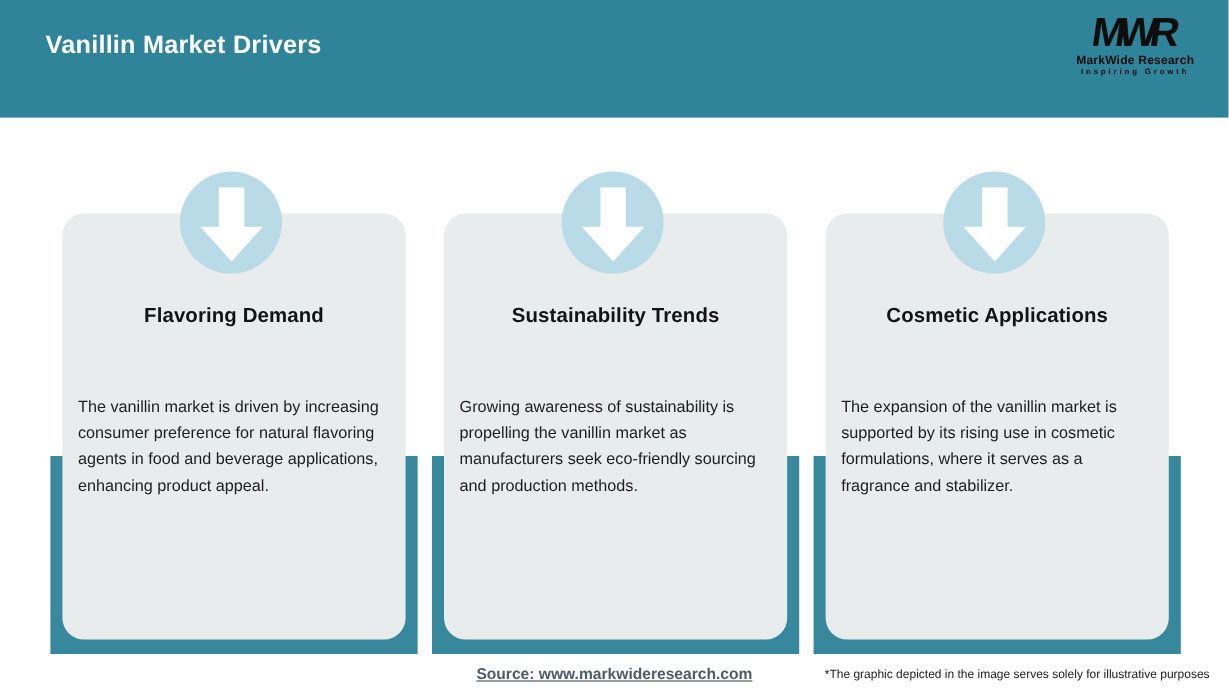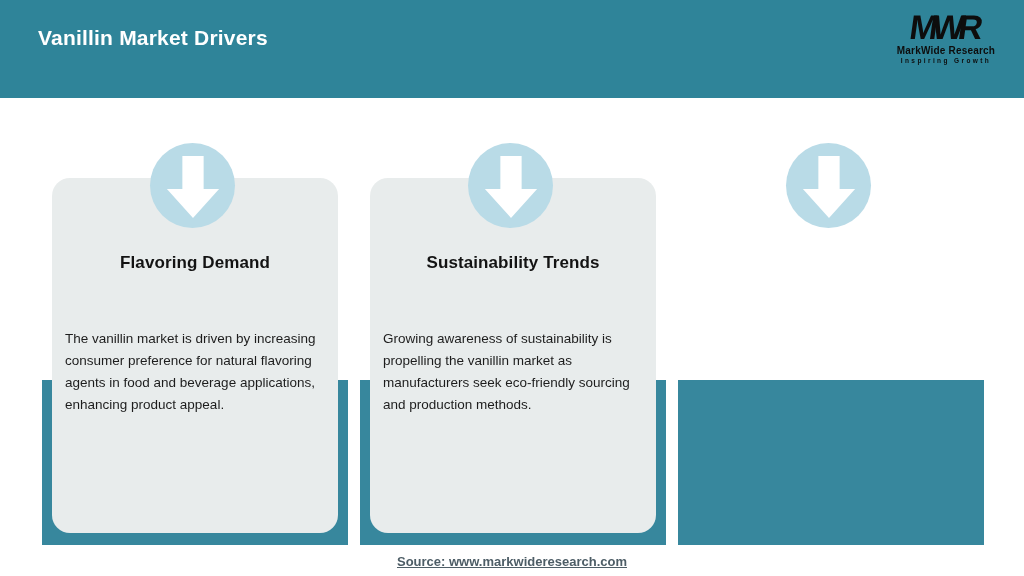--- a/index.html
+++ b/index.html
@@ -86,32 +86,37 @@
   <div class="card c2">
     <div class="card-title">Sustainability Trends</div>
     <div class="card-body">Growing awareness of sustainability is propelling the vanillin market as manufacturers seek eco-friendly sourcing and production methods.</div>
   </div>
 
   <div class="card c1">
     <div class="card-title">Flavoring Demand</div>
     <div class="card-body">The vanillin market is driven by increasing consumer preference for natural flavoring agents in food and beverage applications, enhancing product appeal.</div>
   </div>
 
+  <div class="card c3">
+    <div class="card-title">Cosmetic Applications</div>
+    <div class="card-body">The expansion of the vanillin market is supported by its rising use in cosmetic formulations, where it serves as a fragrance and stabilizer.</div>
+  </div>
 
   <div class="circle i1">
     <svg width="58" height="62" viewBox="0 0 60 64">
       <polygon points="19,0 41,0 41,34 57,34 30,64 3,34 19,34" fill="#ffffff"></polygon>
     </svg>
   </div>
   <div class="circle i2">
     <svg width="58" height="62" viewBox="0 0 60 64">
       <polygon points="19,0 41,0 41,34 57,34 30,64 3,34 19,34" fill="#ffffff"></polygon>
     </svg>
   </div>
   <div class="circle i3">
     <svg width="58" height="62" viewBox="0 0 60 64">
       <polygon points="19,0 41,0 41,34 57,34 30,64 3,34 19,34" fill="#ffffff"></polygon>
     </svg>
   </div>
 
   <div class="source">Source: www.markwideresearch.com</div>
+  <div class="disclaimer">*The graphic depicted in the image serves solely for illustrative purposes</div>
 
 </div>
 
 </body></html>

